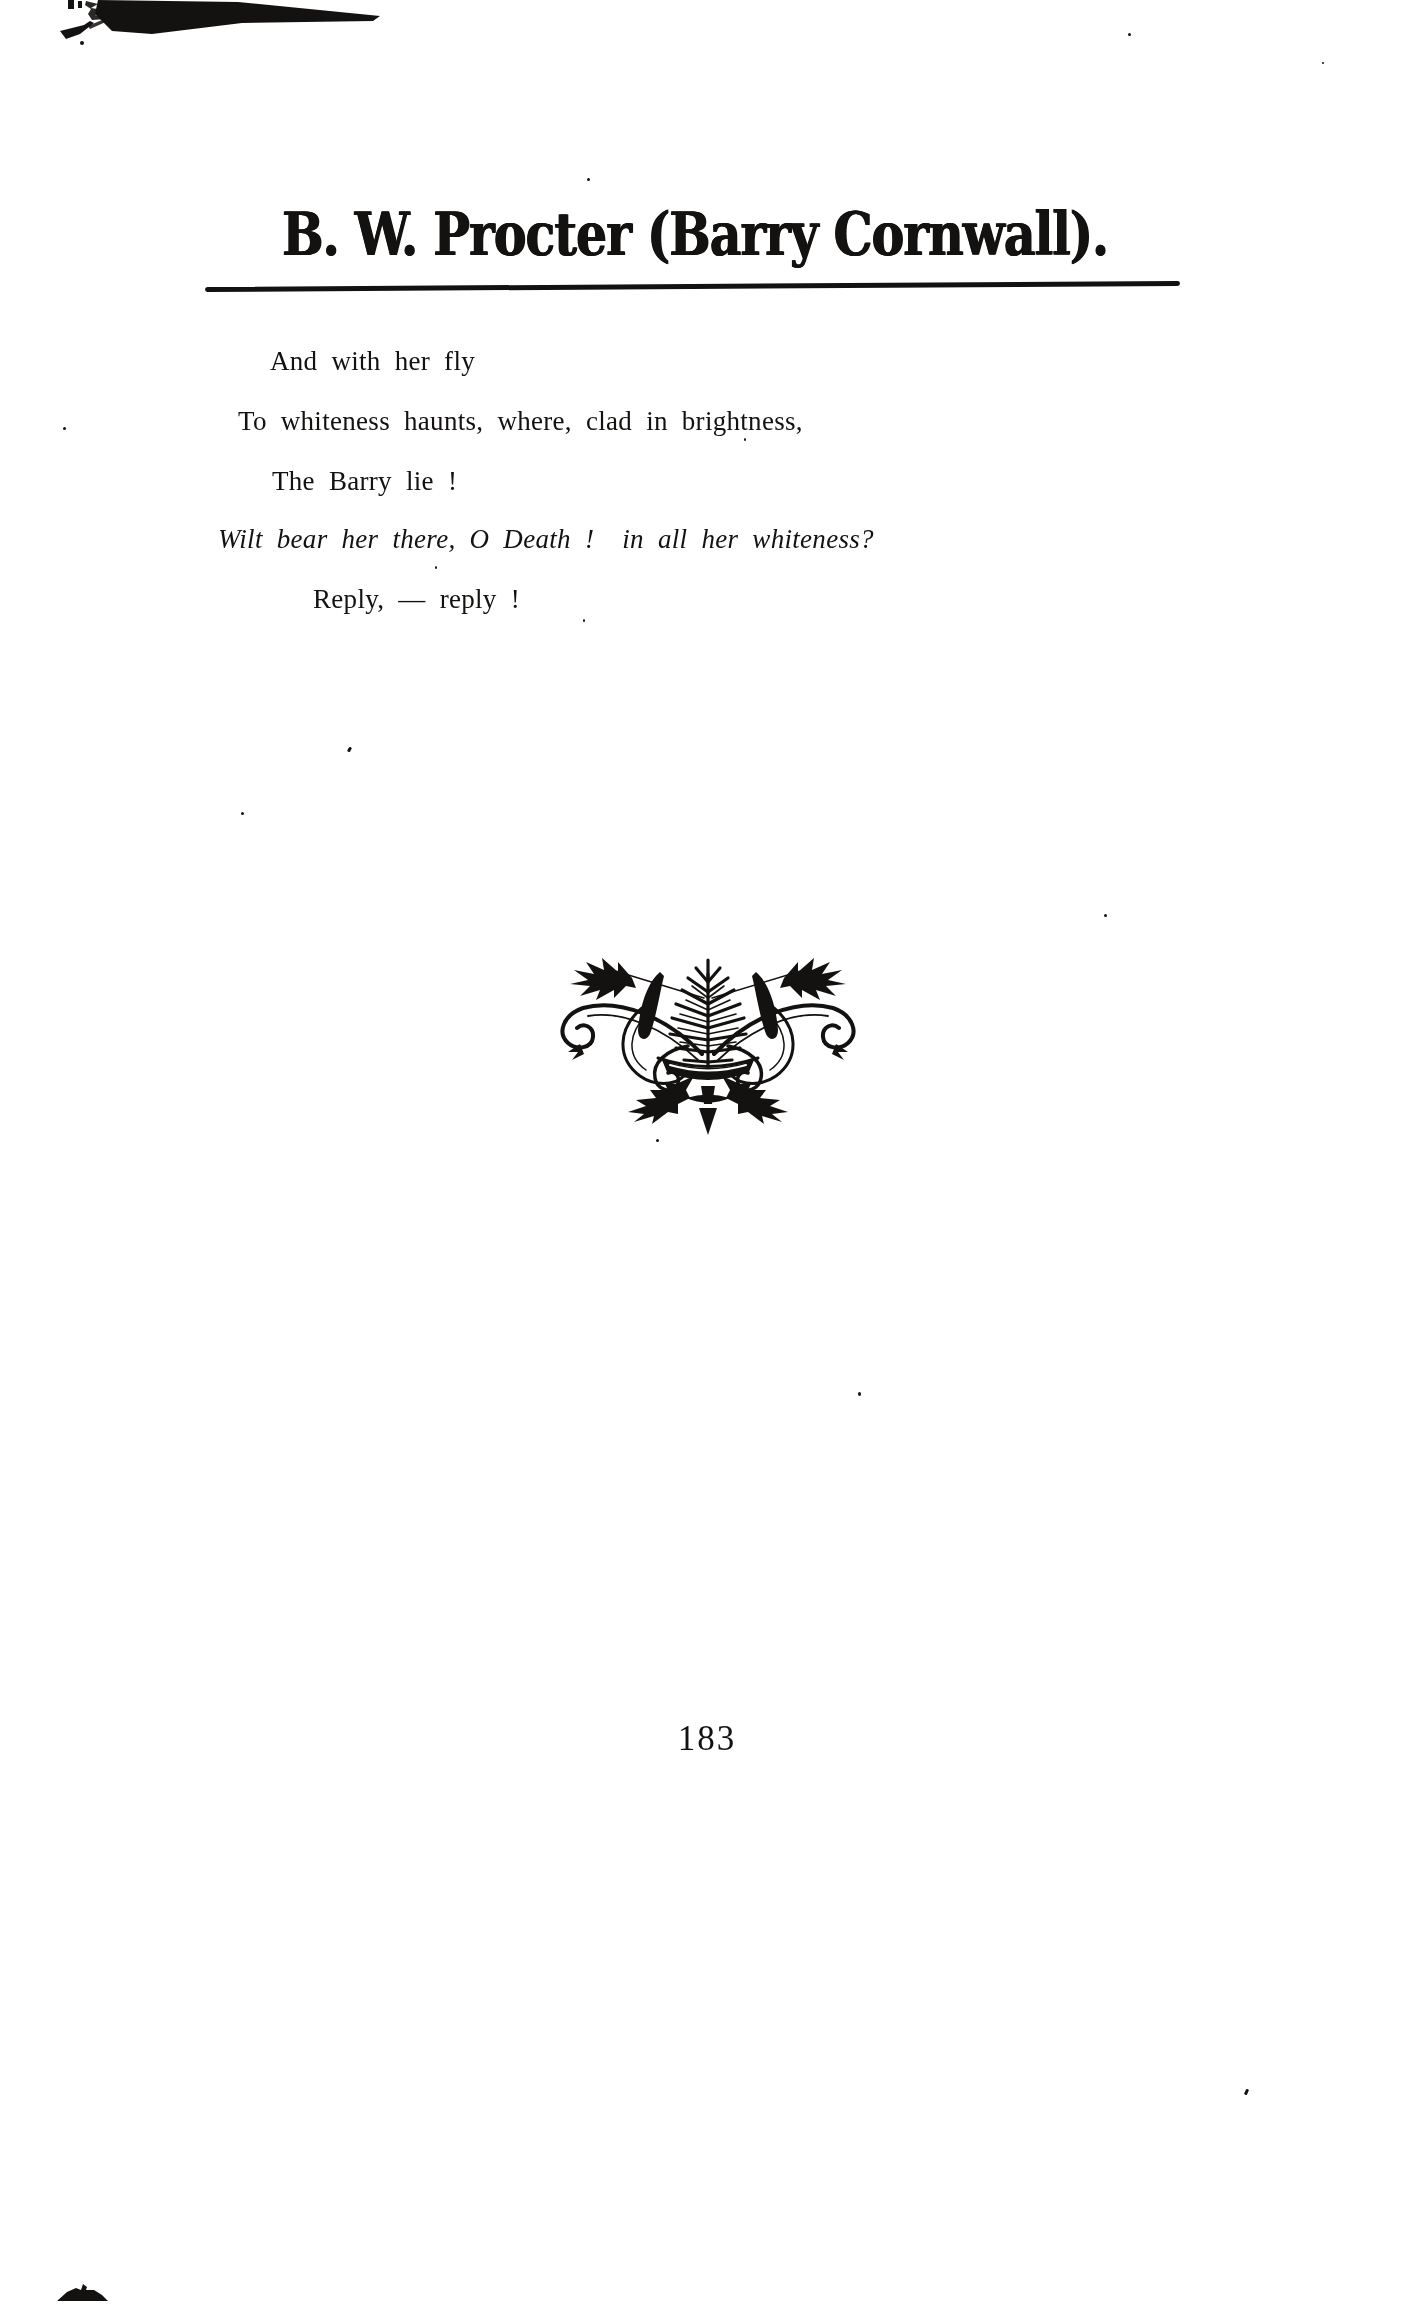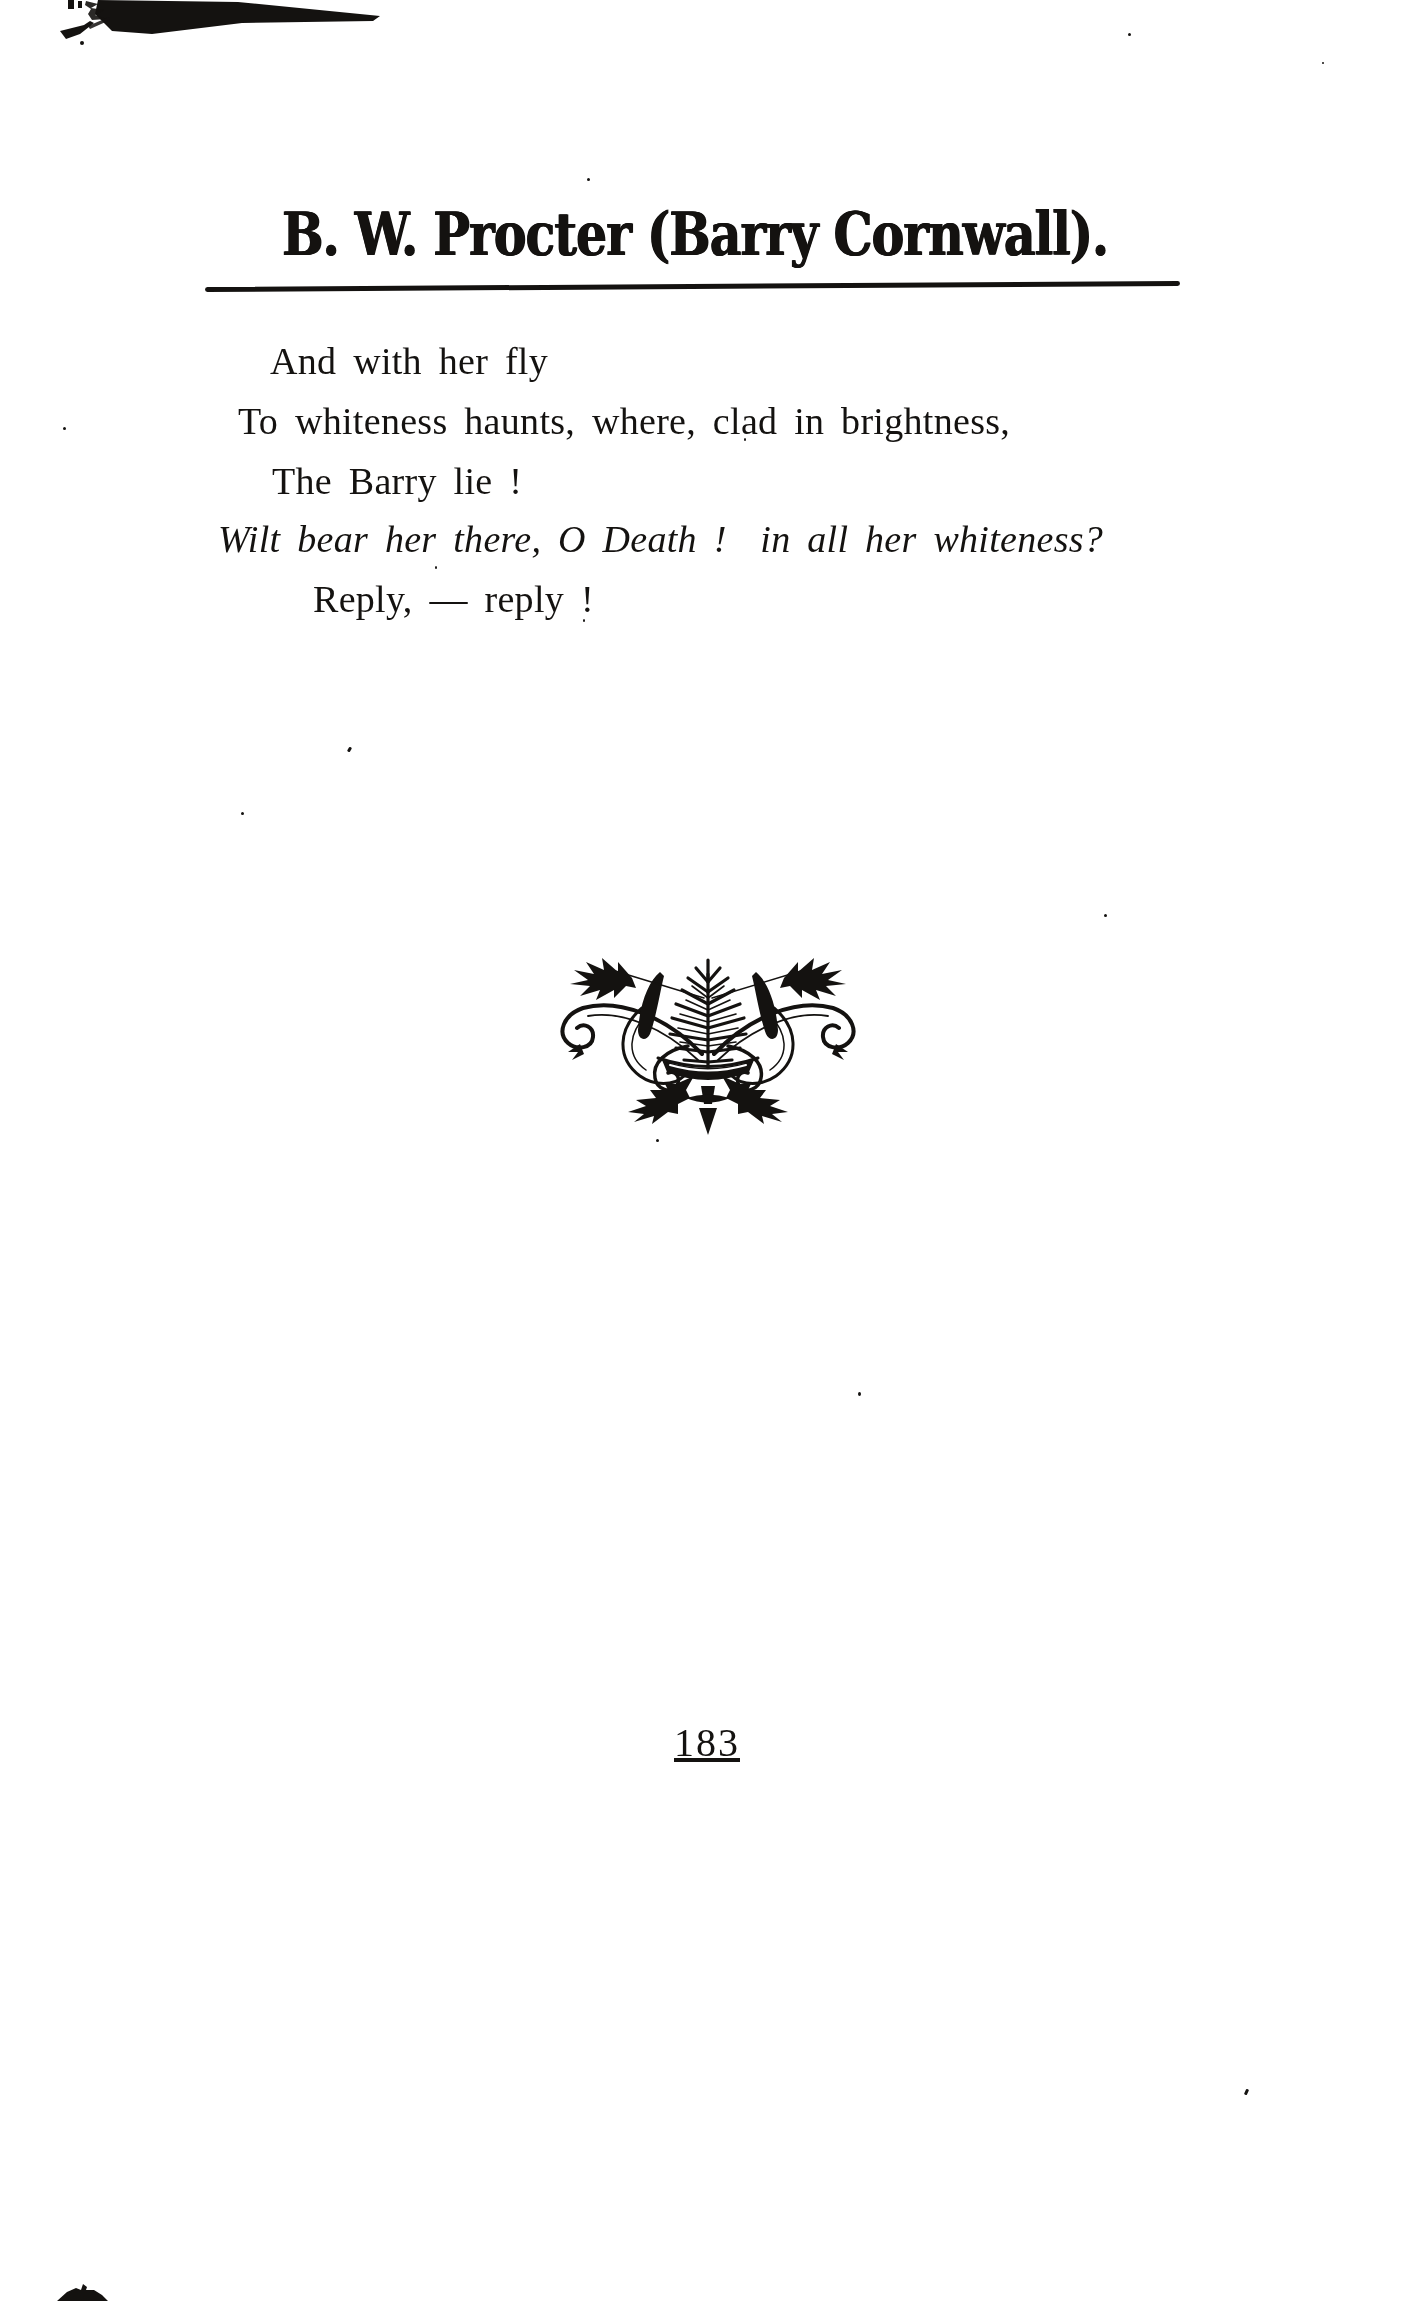--- a/index.html
+++ b/index.html
@@ -28,40 +28,39 @@
   .head-rule {
     position: absolute;
     left: 205px; top: 284px;
     width: 975px; height: 4.5px;
     background: var(--ink);
     transform: rotate(-0.35deg);
     border-radius: 3px;
   }
   .poem-line {
     position: absolute;
-    font-size: 38px;
+    font-size: 27px;
     line-height: 40px;
     white-space: pre;
     word-spacing: 7px;
     letter-spacing: 0.3px;
     color: var(--ink);
   }
   .line-1 { left: 270px; top: 341px; }
   .line-2 { left: 238px; top: 401px; }
   .line-3 { left: 272px; top: 461px; }
   .line-4 { left: 218px; top: 519px; font-style: italic; }
   .line-5 { left: 313px; top: 579px; }
   .pagenum {
     position: absolute;
     top: 1719px; left: 707px;
     transform: translateX(-50%);
-    font-size: 40px;
+    font-size: 35px;
     letter-spacing: 2px;
     font-variant-numeric: oldstyle-nums;
-    text-decoration: underline;
   }
   .speck {
     position: absolute;
     background: var(--ink);
     border-radius: 50%;
   }
   .ornament { position: absolute; left: 552px; top: 948px; }
   .blot { position: absolute; }
 </style>
 </head>

